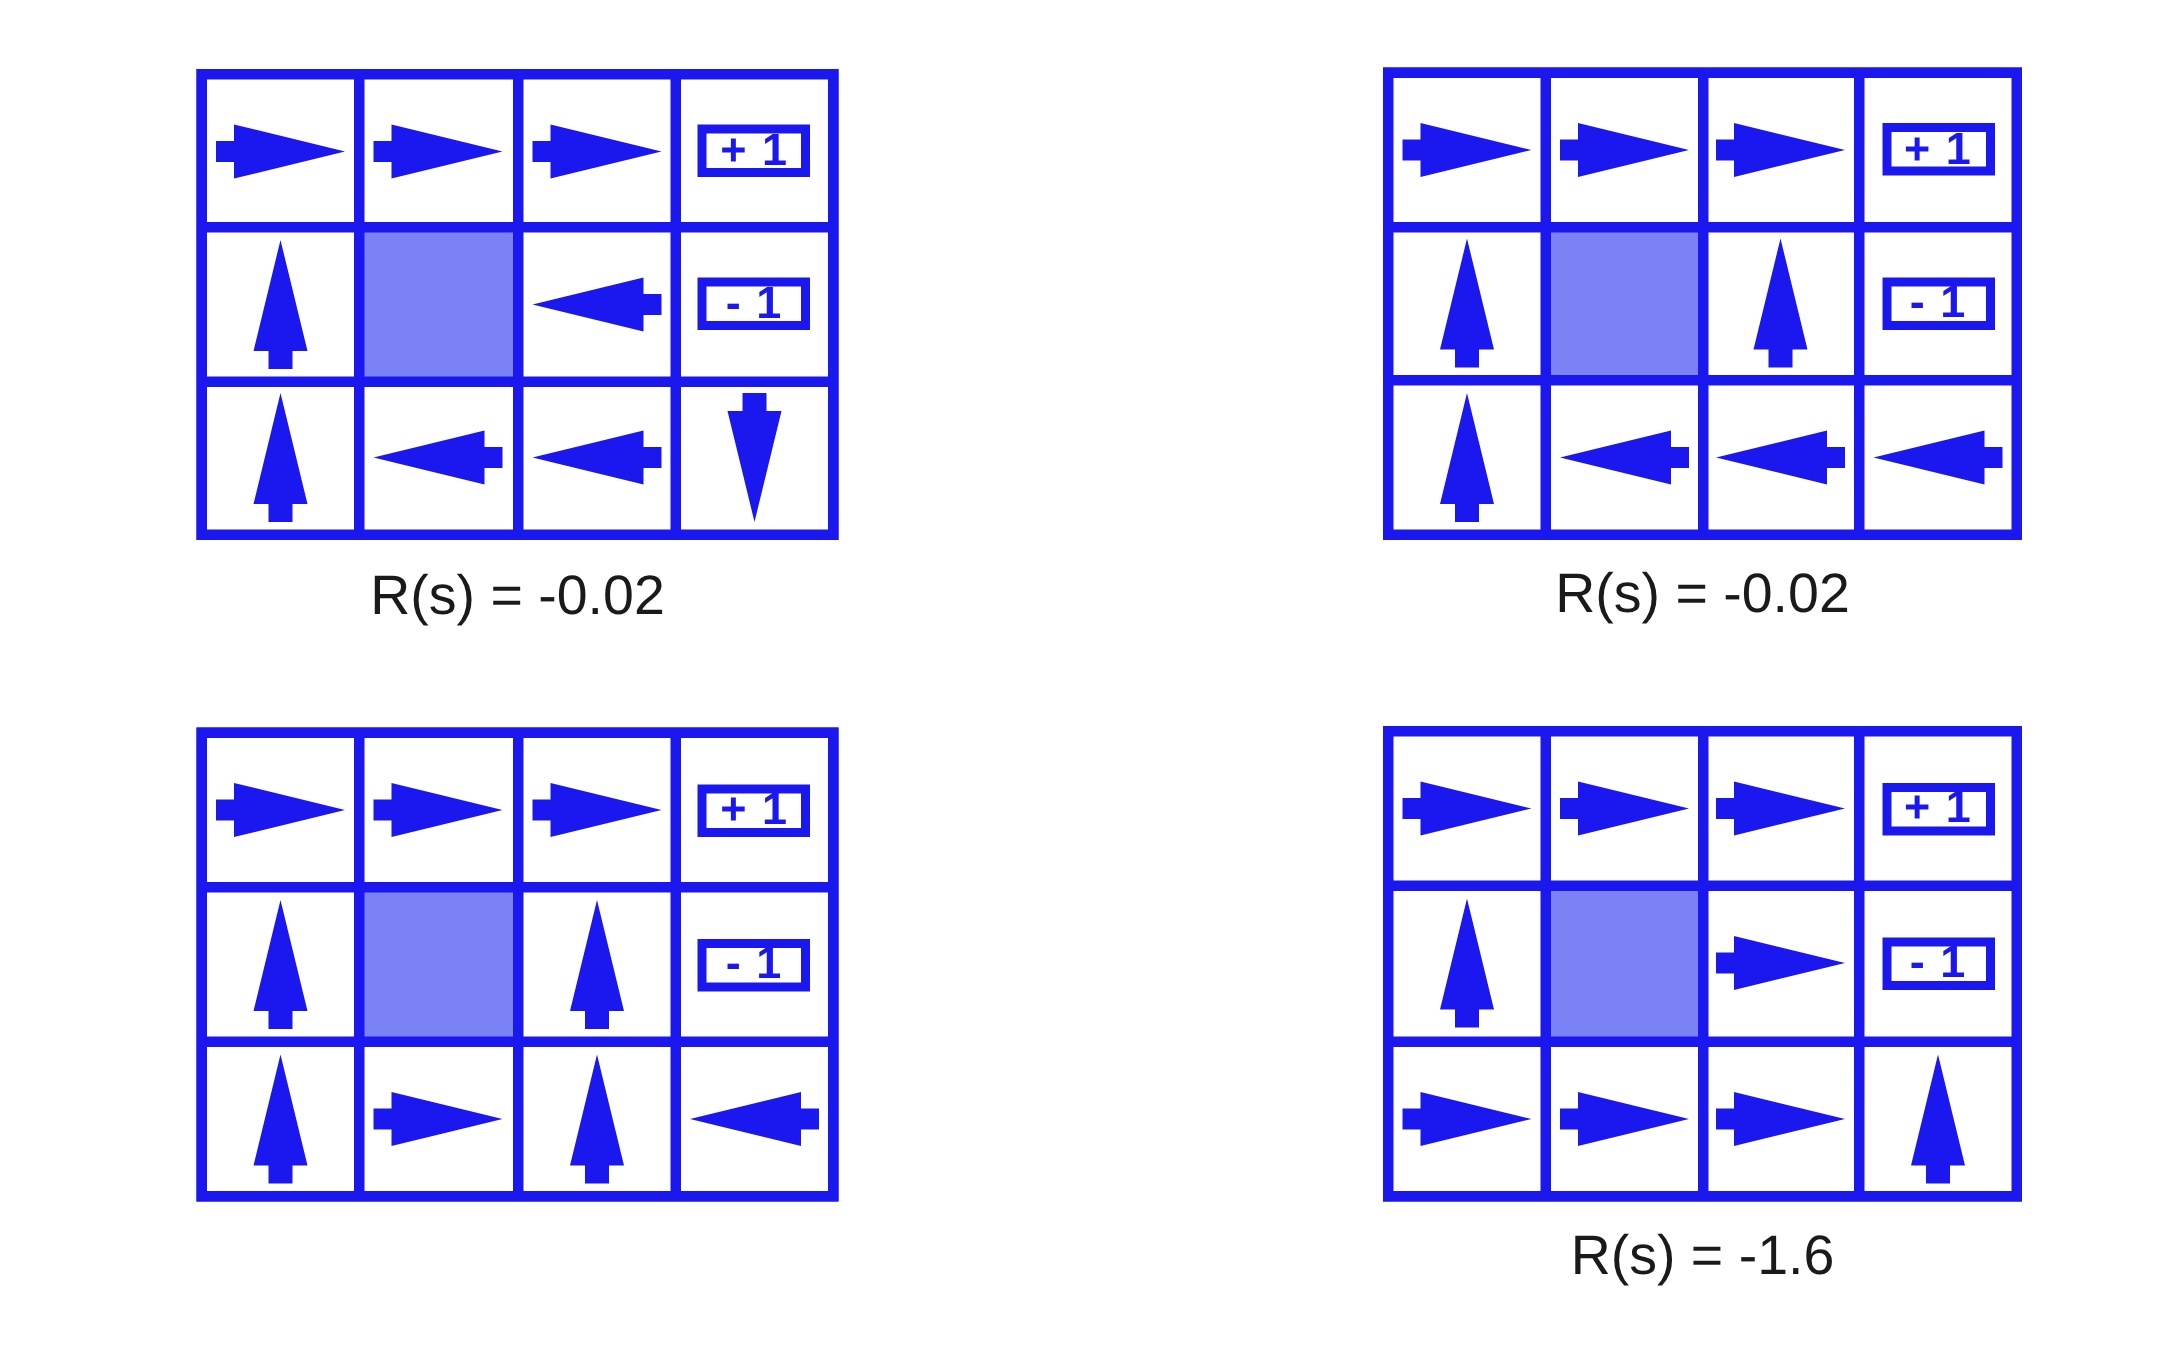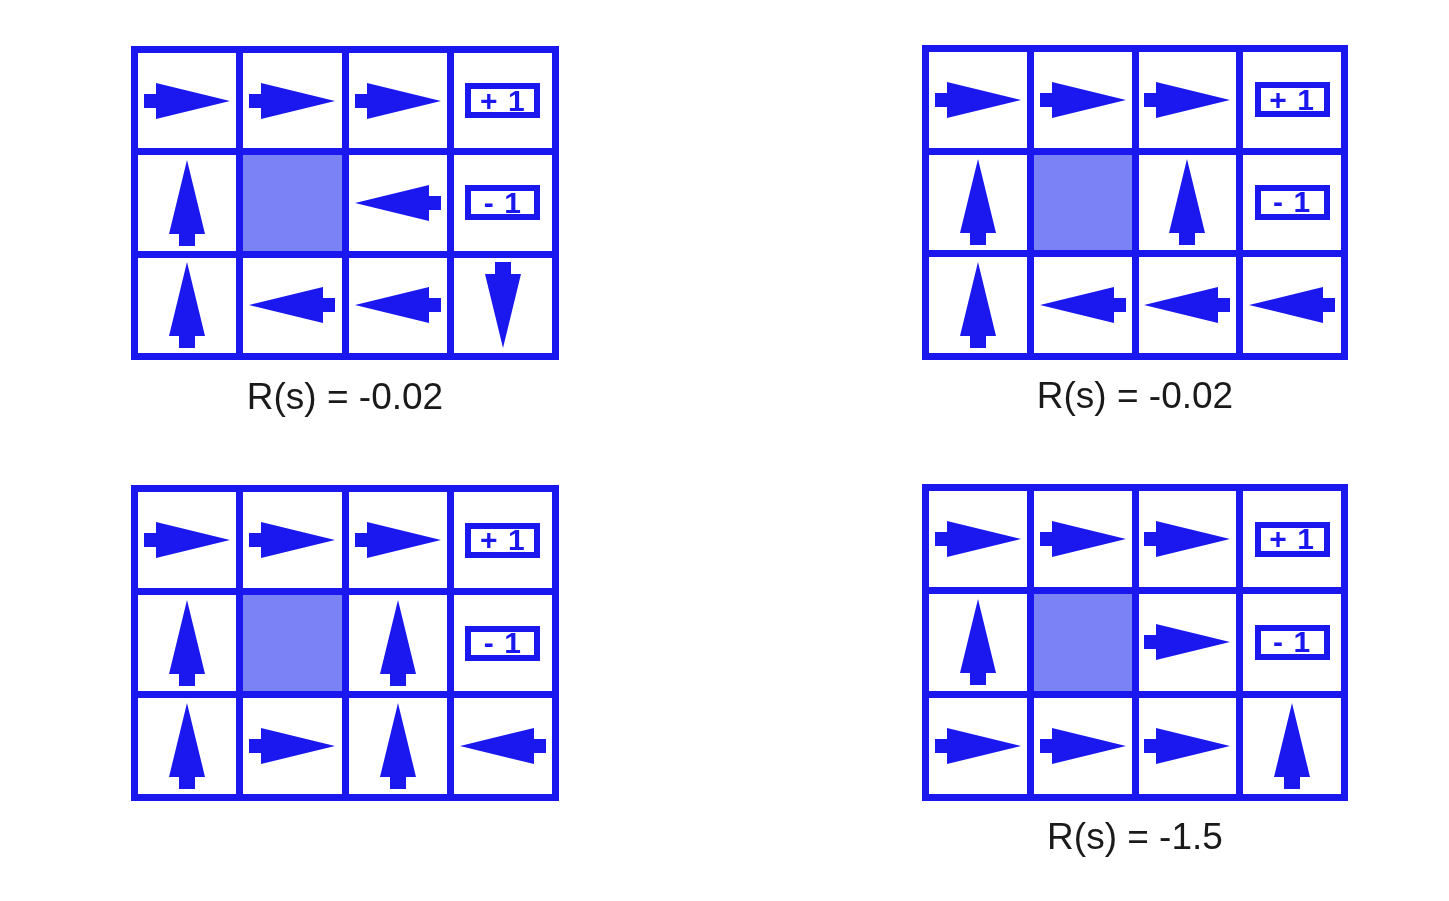--- a/index.html
+++ b/index.html
@@ -375,15 +375,15 @@
           </span>
         </div>
         <div class="cell">
           <span style="display: block;">
             <svg class="arrow-svg" width="46" height="86" viewBox="0 0 46 86">
               <path d="M15,86 L15,74 L5,74 L23,0 L41,74 L31,74 L31,86 Z" fill="#1a18ef"></path>
             </svg>
           </span>
         </div>
       </div>
-      <div class="caption" style="top: 332px; color: rgb(26, 26, 26);">R(s) = -1.5</div>
+      <div class="caption" style="top: 332px; color: rgb(26, 26, 26);">R(s) = -1.6</div>
     </div>
   </div>
 
 </body></html>

